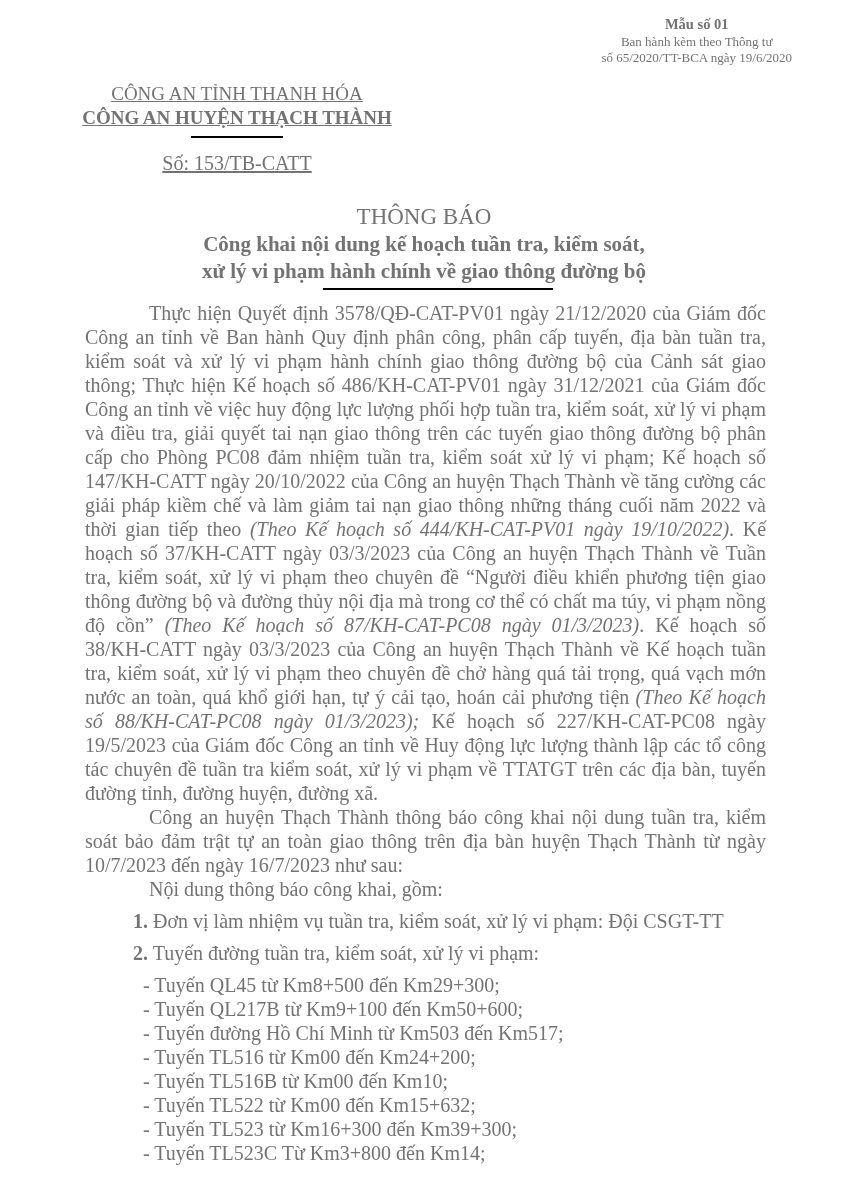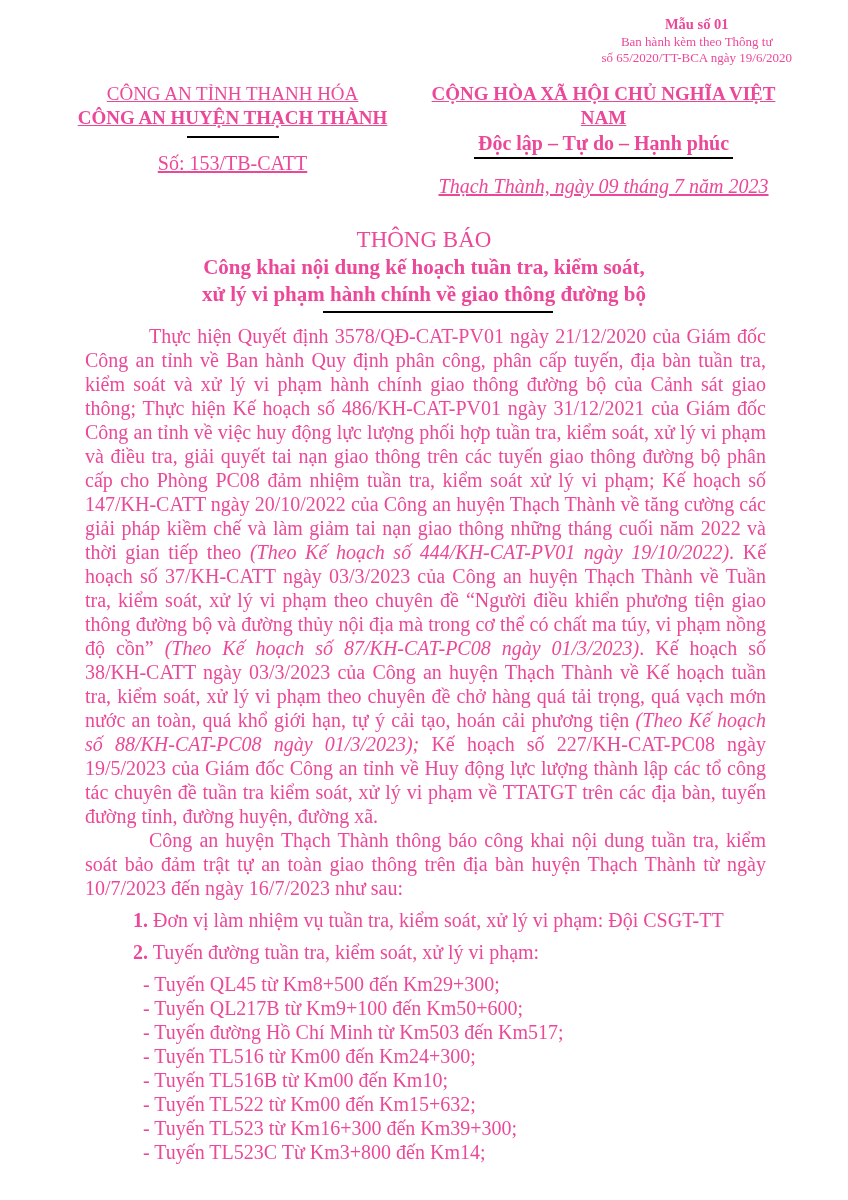--- a/index.html
+++ b/index.html
@@ -6,21 +6,21 @@
     margin: 0;
     padding: 0;
     background: #ffffff;
   }
   .page {
     position: relative;
     width: 848px;
     height: 1200px;
     margin: 0 auto;
     background: #ffffff;
-    color: #ec4899;
+    color: #737373;
     font-family: "Liberation Serif", "DejaVu Serif", serif;
     overflow: hidden;
   }
   
   .form-note {
     position: absolute;
     top: 15px;
     right: 56px;
     text-align: center;
     font-size: 13px;
@@ -136,52 +136,46 @@
     <div>số 65/2020/TT-BCA ngày 19/6/2020</div>
   </div>
 
   <div class="header-row">
     <div class="header-left">
       <div>CÔNG AN TỈNH THANH HÓA</div>
       <div class="bold">CÔNG AN HUYỆN THẠCH THÀNH</div>
       <div class="issuer-sep"></div>
       <div class="doc-number">Số: 153/TB-CATT</div>
     </div>
-    <div class="header-right">
-      <div class="bold">CỘNG HÒA XÃ HỘI CHỦ NGHĨA VIỆT NAM</div>
-      <div class="motto-wrap">
-        <span class="motto">Độc lập – Tự do – Hạnh phúc</span>
-      </div>
-      <div class="place-date">Thạch Thành, ngày 09 tháng 7 năm 2023</div>
-    </div>
   </div>
 
   <div class="title-block">
     <div class="doc-title">THÔNG BÁO</div>
     <div class="doc-subtitle">Công khai nội dung kế hoạch tuần tra, kiểm soát,</div>
     <div class="doc-subtitle">xử lý vi phạm hành chính về giao thông đường bộ</div>
     <div class="title-underline"></div>
   </div>
 
   <div class="body">
 
     <p class="para"><span>Thực hiện Quyết định 3578/QĐ-CAT-PV01 ngày 21/12/2020 của Giám đốc Công an tỉnh về Ban hành Quy định phân công, phân cấp tuyến, địa bàn tuần tra, kiểm soát và xử lý vi phạm hành chính giao thông đường bộ của Cảnh sát giao thông; Thực hiện Kế hoạch số 486/KH-CAT-PV01 ngày 31/12/2021 của Giám đốc Công an tỉnh về việc huy động lực lượng phối hợp tuần tra, kiểm soát, xử lý vi phạm và điều tra, giải quyết tai nạn giao thông trên các tuyến giao thông đường bộ phân cấp cho Phòng PC08 đảm nhiệm tuần tra, kiểm soát xử lý vi phạm; Kế hoạch số 147/KH-CATT ngày 20/10/2022 của Công an huyện Thạch Thành về tăng cường các giải pháp kiềm chế và làm giảm tai nạn giao thông những tháng cuối năm 2022 và thời gian tiếp theo </span><em>(Theo Kế hoạch số 444/KH-CAT-PV01 ngày 19/10/2022)</em><span>. Kế hoạch số 37/KH-CATT ngày 03/3/2023 của Công an huyện Thạch Thành về Tuần tra, kiểm soát, xử lý vi phạm theo chuyên đề “Người điều khiển phương tiện giao thông đường bộ và đường thủy nội địa mà trong cơ thể có chất ma túy, vi phạm nồng độ cồn” </span><em>(Theo Kế hoạch số 87/KH-CAT-PC08 ngày 01/3/2023)</em><span>. Kế hoạch số 38/KH-CATT ngày 03/3/2023 của Công an huyện Thạch Thành về Kế hoạch tuần tra, kiểm soát, xử lý vi phạm theo chuyên đề chở hàng quá tải trọng, quá vạch mớn nước an toàn, quá khổ giới hạn, tự ý cải tạo, hoán cải phương tiện </span><em>(Theo Kế hoạch số 88/KH-CAT-PC08 ngày 01/3/2023);</em><span> Kế hoạch số 227/KH-CAT-PC08 ngày 19/5/2023 của Giám đốc Công an tỉnh về Huy động lực lượng thành lập các tổ công tác chuyên đề tuần tra kiểm soát, xử lý vi phạm về TTATGT trên các địa bàn, tuyến đường tỉnh, đường huyện, đường xã.</span></p>
 
     <p class="para">Công an huyện Thạch Thành thông báo công khai nội dung tuần tra, kiểm soát bảo đảm trật tự an toàn giao thông trên địa bàn huyện Thạch Thành từ ngày 10/7/2023 đến ngày 16/7/2023 như sau:</p>
 
+    <p class="list-intro">Nội dung thông báo công khai, gồm:</p>
 
     <p class="item"><b>1.</b><span> Đơn vị làm nhiệm vụ tuần tra, kiểm soát, xử lý vi phạm: Đội CSGT-TT</span></p>
 
     <p class="item"><b>2.</b><span> Tuyến đường tuần tra, kiểm soát, xử lý vi phạm:</span></p>
 
     <div class="routes">
       <div class="route">- Tuyến QL45 từ Km8+500 đến Km29+300;</div>
       <div class="route">- Tuyến QL217B từ Km9+100 đến Km50+600;</div>
       <div class="route">- Tuyến đường Hồ Chí Minh từ Km503 đến Km517;</div>
-      <div class="route">- Tuyến TL516 từ Km00 đến Km24+300;</div>
+      <div class="route">- Tuyến TL516 từ Km00 đến Km24+200;</div>
       <div class="route">- Tuyến TL516B từ Km00 đến Km10;</div>
       <div class="route">- Tuyến TL522 từ Km00 đến Km15+632;</div>
       <div class="route">- Tuyến TL523 từ Km16+300 đến Km39+300;</div>
       <div class="route">- Tuyến TL523C Từ Km3+800 đến Km14;</div>
     </div>
 
   </div>
 
 </div>
 

